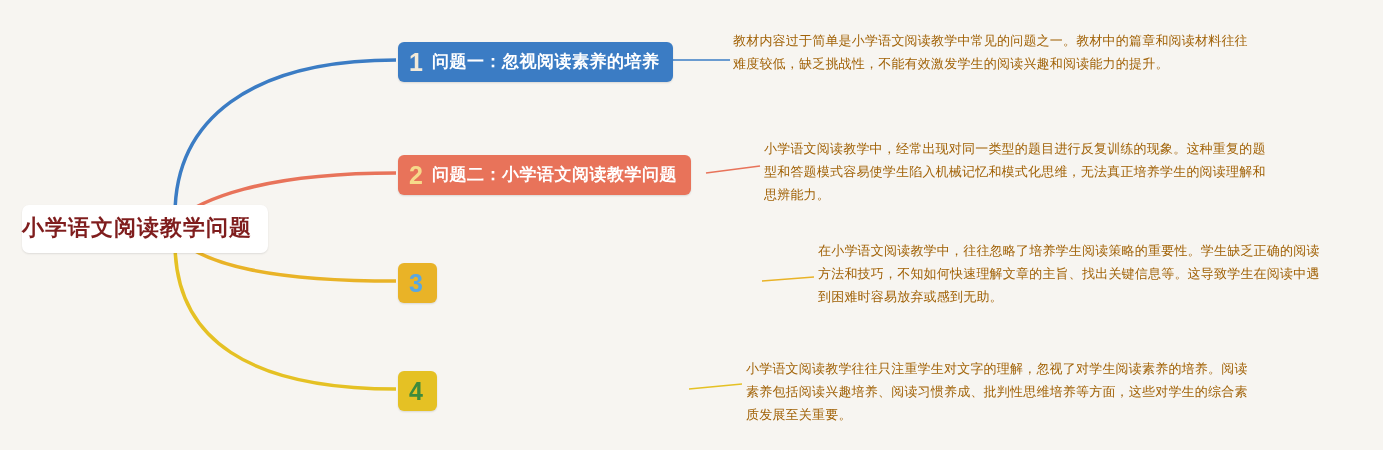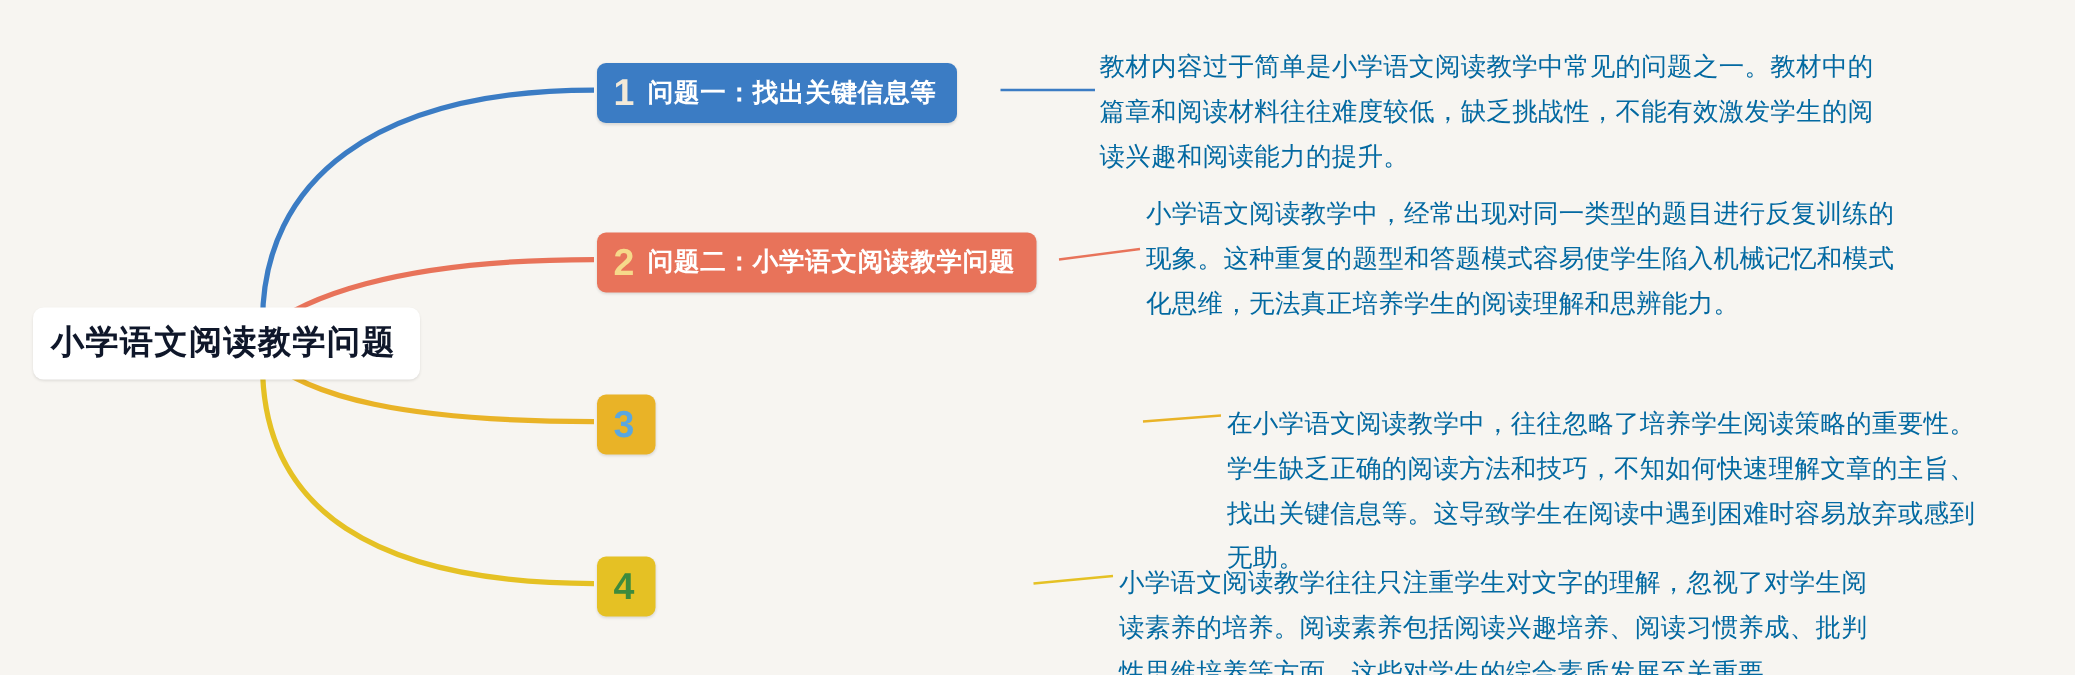--- a/index.html
+++ b/index.html
@@ -26,24 +26,24 @@
     width: 1383px;
     height: 450px;
     pointer-events: none;
   }
   .root-node {
     position: absolute;
     left: 22px;
     top: 205px;
     background: #ffffff;
     border-radius: 7px;
-    padding: 8px 16px 10px 12px;
+    padding: 8px 16px 10px 0;
     font-size: 22px;
     font-weight: bold;
-    color: #0f172a;
+    color: #7f1d1d;
     letter-spacing: 1px;
     box-shadow: 0 1px 2px rgba(0,0,0,0.10);
     white-space: nowrap;
   }
   .branch-node {
     position: absolute;
     border-radius: 6px;
     padding: 7px 14px 8px 11px;
     display: flex;
     align-items: center;
@@ -59,40 +59,40 @@
     top: 1px;
   }
   .branch-label {
     font-size: 17px;
     font-weight: bold;
     color: #ffffff;
     letter-spacing: 0.5px;
   }
   .desc {
     position: absolute;
-    font-size: 17px;
+    font-size: 13px;
     line-height: 1.75;
-    color: #0369a1;
+    color: #a16207;
     letter-spacing: 0.2px;
   }
   
   #node-1 { left: 398px; top: 42px;  background: #3b7cc4; }
   #node-2 { left: 398px; top: 155px; background: #e8735a; }
   #node-3 { left: 398px; top: 263px; background: #e9b327; }
   #node-4 { left: 398px; top: 371px; background: #e5c124; }
 
   #node-1 .branch-num { color: #f2e9d8; }
   #node-2 .branch-num { color: #f6d98a; }
   #node-3 .branch-num { color: #5aa7e0; }
   #node-4 .branch-num { color: #3d8b3d; }
 
   #desc-1 { left: 733px; top: 30px;  width: 516px; }
-  #desc-2 { left: 764px; top: 128px; width: 506px; }
-  #desc-3 { left: 818px; top: 268px; width: 504px; }
-  #desc-4 { left: 746px; top: 374px; width: 508px; }
+  #desc-2 { left: 764px; top: 138px; width: 506px; }
+  #desc-3 { left: 818px; top: 240px; width: 504px; }
+  #desc-4 { left: 746px; top: 358px; width: 508px; }
 </style>
 </head>
 <body>
 
 <div id="canvas">
 
   <svg class="connectors" viewBox="0 0 1383 450">
 
     <path d="M 175 215 C 175 120, 250 60, 396 60" stroke="#3b7cc4" stroke-width="3.5" fill="none"></path>
     <path d="M 175 221 C 200 200, 260 173, 396 173" stroke="#e8735a" stroke-width="3.5" fill="none"></path>
@@ -104,21 +104,21 @@
     <path d="M 762 281 L 814 277" stroke="#e9b327" stroke-width="1.6" fill="none"></path>
     <path d="M 689 389 L 742 384" stroke="#e5c124" stroke-width="1.6" fill="none"></path>
   </svg>
 
   <div class="root-node">
     <span>小学语文阅读教学问题</span>
   </div>
 
   <div class="branch-node" id="node-1">
     <span class="branch-num">1</span>
-    <span class="branch-label">问题一：找出关键信息等</span>
+    <span class="branch-label">问题一：忽视阅读素养的培养</span>
   </div>
   <div class="desc" id="desc-1">教材内容过于简单是小学语文阅读教学中常见的问题之一。教材中的篇章和阅读材料往往难度较低，缺乏挑战性，不能有效激发学生的阅读兴趣和阅读能力的提升。</div>
 
   <div class="branch-node" id="node-2">
     <span class="branch-num">2</span>
     <span class="branch-label">问题二：小学语文阅读教学问题</span>
   </div>
   <div class="desc" id="desc-2">小学语文阅读教学中，经常出现对同一类型的题目进行反复训练的现象。这种重复的题型和答题模式容易使学生陷入机械记忆和模式化思维，无法真正培养学生的阅读理解和思辨能力。</div>
 
   <div class="branch-node" id="node-3">

